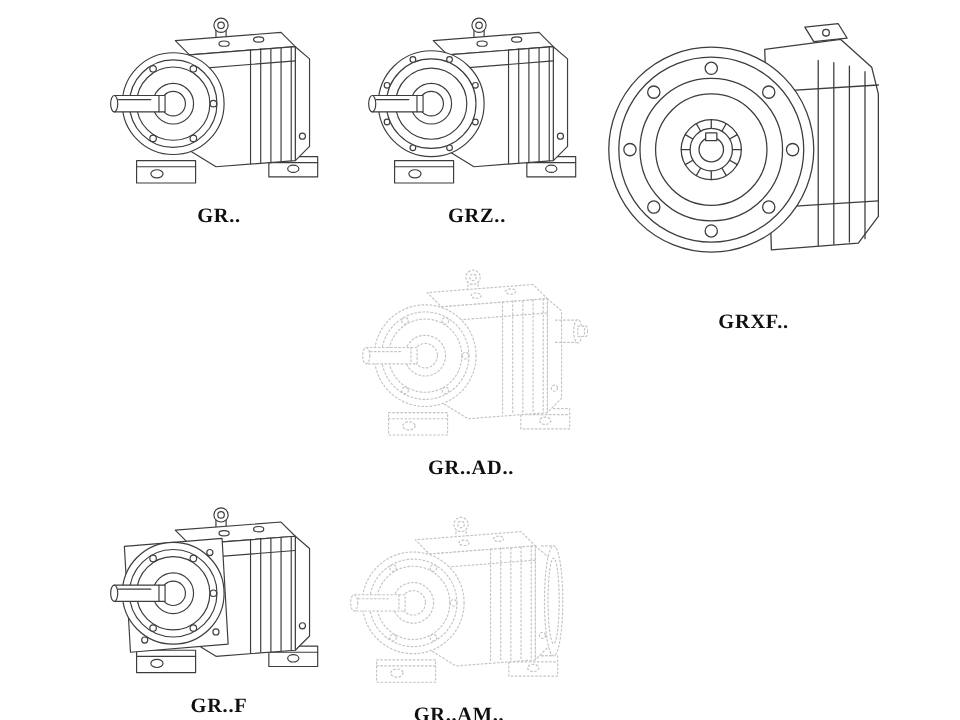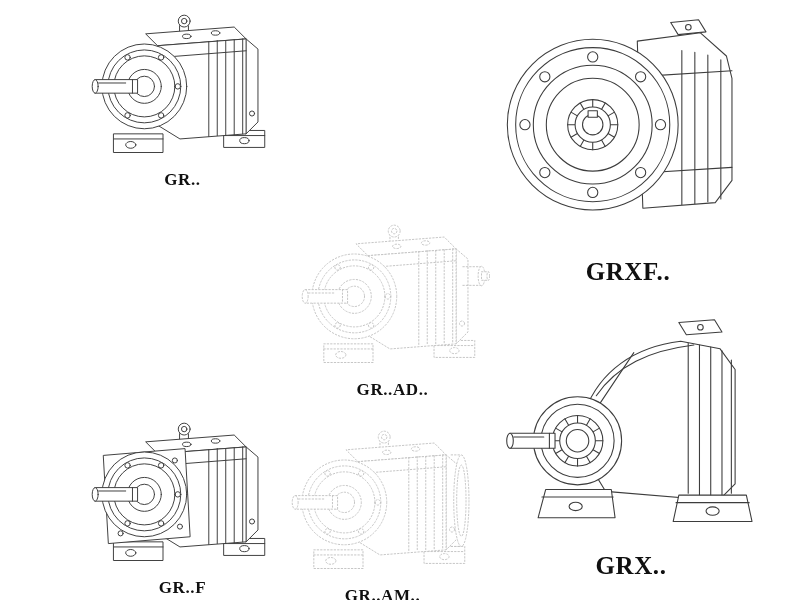--- a/index.html
+++ b/index.html
@@ -1,21 +1,21 @@
 <!DOCTYPE html>
 <html><head>
 <meta charset="utf-8">
 <style>
   html,body{margin:0;padding:0;background:#ffffff;}
   body{width:800px;height:600px;overflow:hidden;font-family:"Liberation Serif",serif;}
   .page{position:relative;width:800px;height:600px;background:#ffffff;}
   .fig{position:absolute;display:flex;flex-direction:column;align-items:center;}
   .fig svg{display:block;}
   .caption{font-weight:bold;font-size:17px;letter-spacing:.6px;color:#101010;margin-top:3px;white-space:nowrap;}
-  .caption-lg{font-size:25px;margin-top:8px;}
+  .caption-lg{font-size:17px;margin-top:8px;}
   
   svg.art{stroke:#3d3d3d;stroke-width:1.15;stroke-linejoin:round;stroke-linecap:round;fill:none;}
   svg.art.phantom{stroke:#c4c4c4;stroke-dasharray:1.7 2.3;}
   .defs-holder{position:absolute;width:0;height:0;overflow:hidden;}
 </style>
 </head>
 <body>
 
 <svg class="defs-holder" aria-hidden="true">
   <defs>
@@ -168,20 +168,30 @@
     <svg class="art" width="195" height="157" viewBox="0 0 230 185">
       <use href="#g-eye"></use>
       <use href="#g-feet"></use>
       <use href="#g-body"></use>
       <use href="#g-face"></use>
       <use href="#g-shaft"></use>
     </svg>
     <figcaption class="caption">GR..</figcaption>
   </figure>
 
+  <figure class="fig" style="left:300px;top:10px;margin:0">
+    <svg class="art" width="195" height="157" viewBox="0 0 230 185">
+      <use href="#g-eye"></use>
+      <use href="#g-feet"></use>
+      <use href="#g-body"></use>
+      <use href="#g-facez"></use>
+      <use href="#g-shaft"></use>
+    </svg>
+    <figcaption class="caption">GRZ..</figcaption>
+  </figure>
 
   <figure class="fig" style="left:498px;top:4px;margin:0">
     <svg class="art" width="260" height="246" viewBox="0 0 280 265">
       <use href="#g-grxf"></use>
     </svg>
     <figcaption class="caption caption-lg">GRXF..</figcaption>
   </figure>
 
 
   <figure class="fig" style="left:85px;top:418px;margin:0">
@@ -213,20 +223,14 @@
       <use href="#g-eye"></use>
       <use href="#g-feet"></use>
       <use href="#g-body"></use>
       <use href="#g-am"></use>
       <use href="#g-face"></use>
       <use href="#g-shaft"></use>
     </svg>
     <figcaption class="caption">GR..AM..</figcaption>
   </figure>
 
-  <figure class="fig" style="left:495px;top:300px;margin:0">
-    <svg class="art" width="272" height="244" viewBox="0 0 290 260">
-      <use href="#g-grx"></use>
-    </svg>
-    <figcaption class="caption caption-lg">GRX..</figcaption>
-  </figure>
 
 </div>
 
 </body></html>

